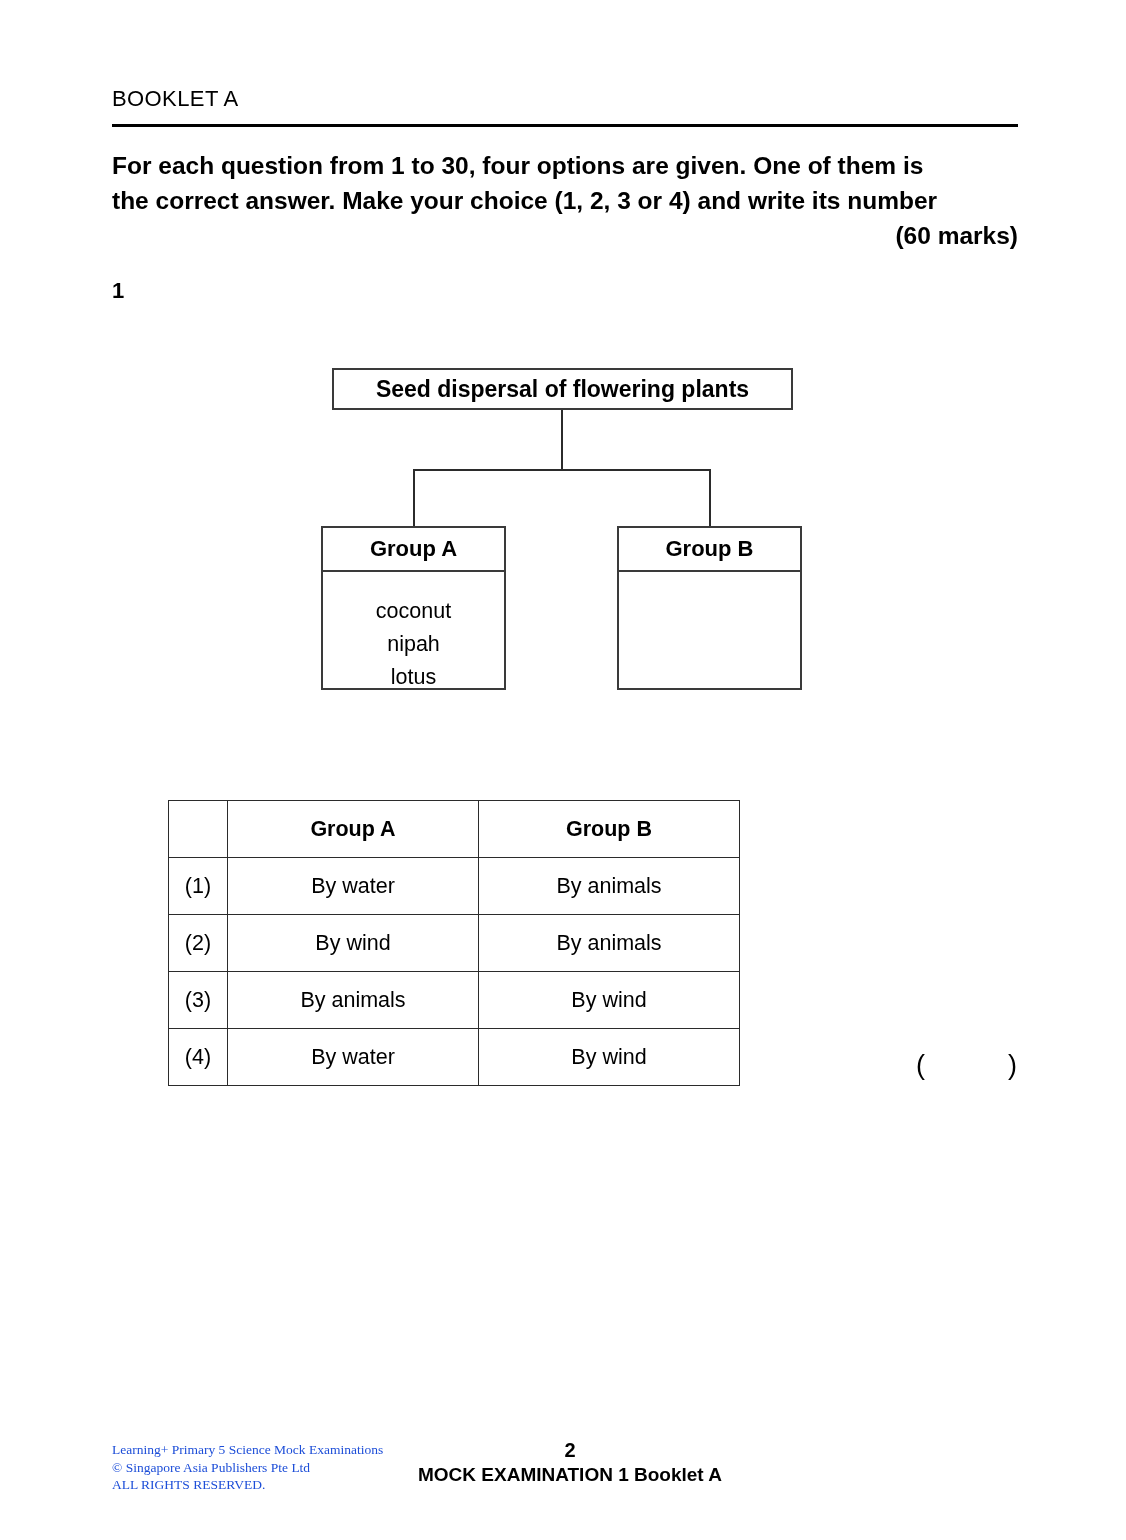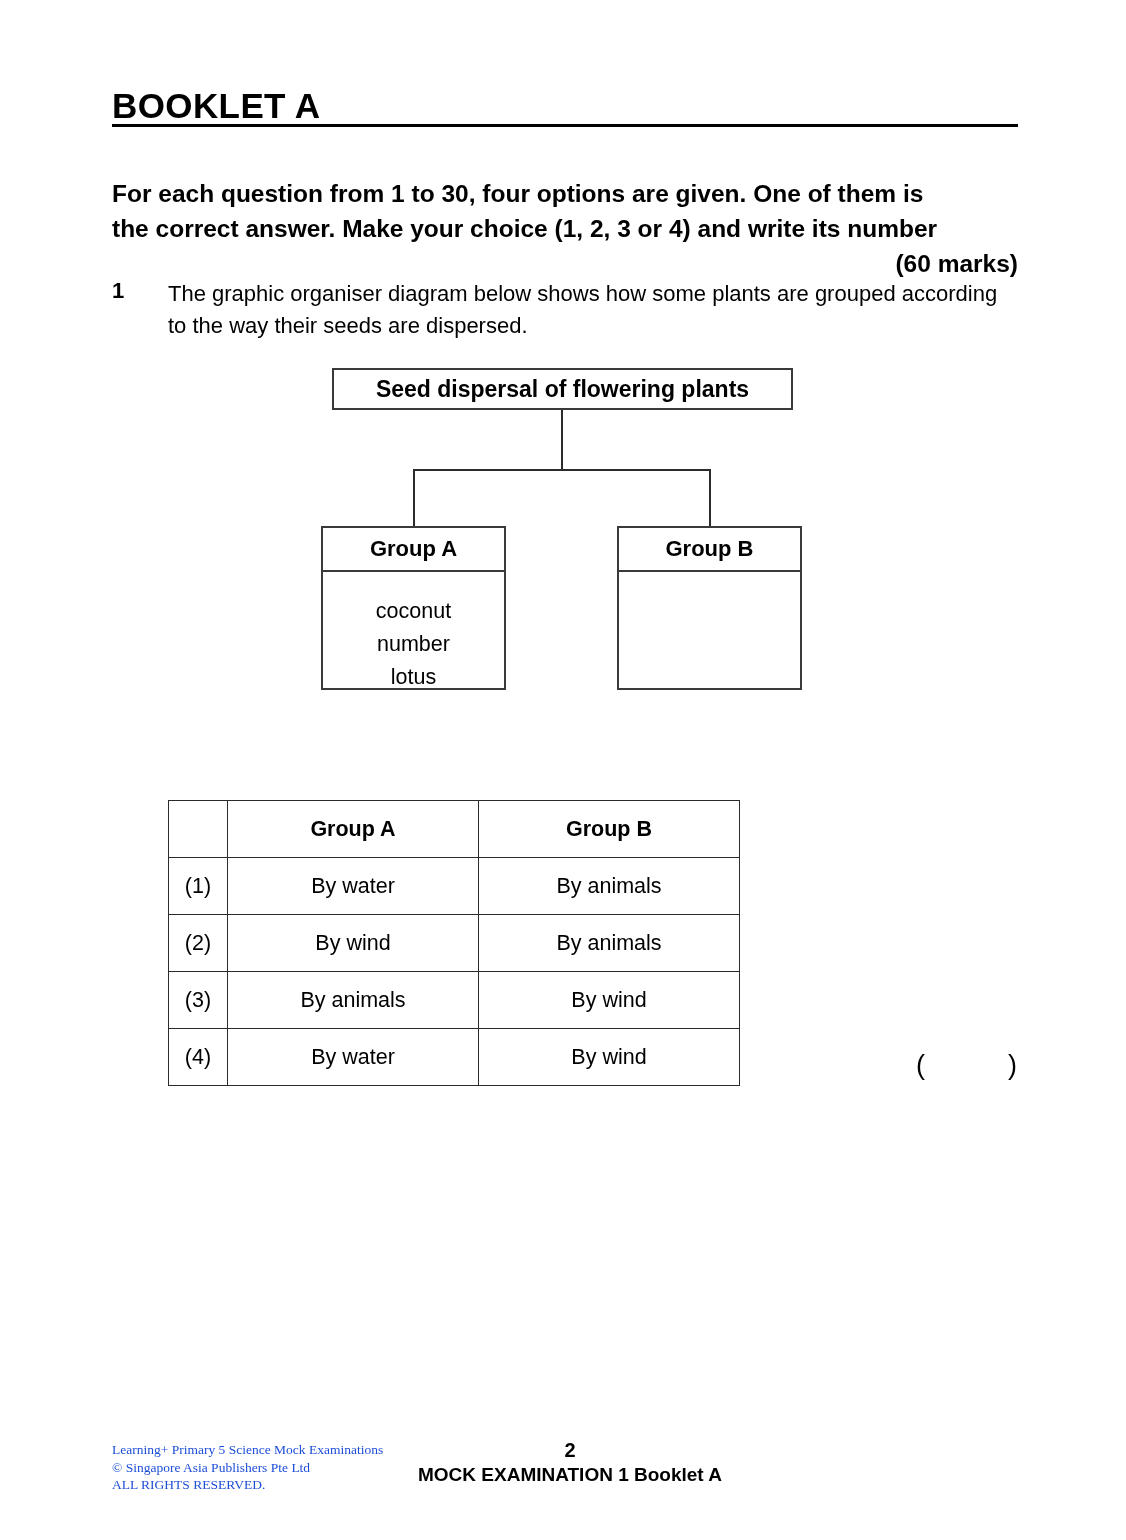--- a/index.html
+++ b/index.html
@@ -15,43 +15,42 @@
     font-family: "Liberation Sans", sans-serif;
     color: #000000;
     overflow: hidden;
   }
 
   
   .booklet-title {
     position: absolute;
     left: 112px;
     top: 86px;
-    font-size: 35px;
-    font-weight: bold;
+    font-size: 22px;
+    font-weight: normal;
     letter-spacing: 0.4px;
   }
   .header-rule {
     position: absolute;
     left: 112px;
     top: 124px;
     width: 906px;
     height: 3px;
     background: #000000;
   }
 
   
   .instructions {
     position: absolute;
     left: 112px;
     top: 148px;
     width: 906px;
     font-size: 24.5px;
     font-weight: bold;
     line-height: 35px;
-    margin-top: 28px;
   }
   .instructions .marks {
     float: right;
   }
 
   
   .q-number {
     position: absolute;
     left: 112px;
     top: 278px;
@@ -228,35 +227,34 @@
 
   <div class="instructions">
     <div>For each question from 1 to 30, four options are given. One of them is</div>
     <div>the correct answer. Make your choice (1, 2, 3  or 4) and write its number</div>
     <div>
       <span class="marks">(60 marks)</span>
     </div>
   </div>
 
   <div class="q-number">1</div>
-  <div class="q-stem">The graphic organiser diagram below shows how some plants are grouped according to the way their seeds are dispersed.</div>
 
   <div class="diagram">
     <div class="dbox title-box">Seed dispersal of flowering plants</div>
 
     <div class="connector conn-v-main"></div>
     <div class="connector conn-h"></div>
     <div class="connector conn-v-a"></div>
     <div class="connector conn-v-b"></div>
 
     <div class="dbox group-box a">
       <div class="group-head">Group A</div>
       <div class="group-items">
         <div>coconut</div>
-        <div>number</div>
+        <div>nipah</div>
         <div>lotus</div>
       </div>
     </div>
 
     <div class="dbox group-box b">
       <div class="group-head">Group B</div>
     </div>
   </div>
 
 

